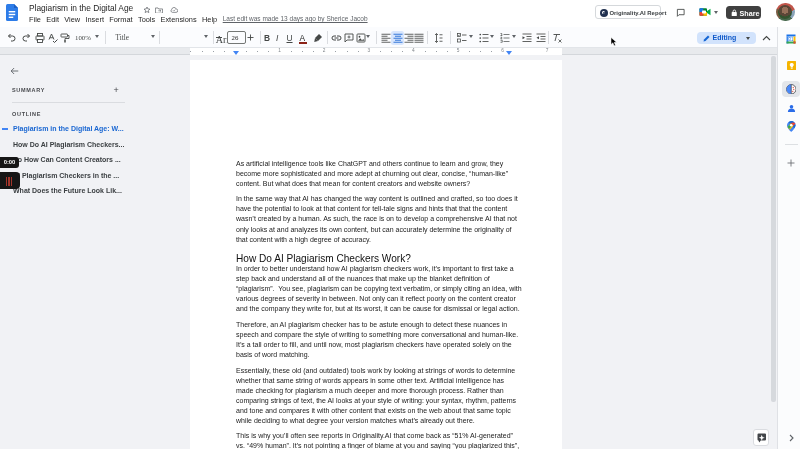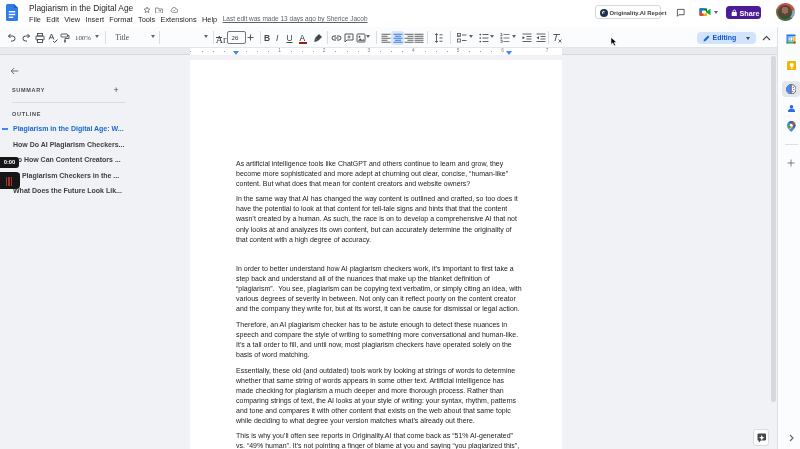--- a/index.html
+++ b/index.html
@@ -57,21 +57,21 @@
       <g transform="translate(5,8.5)">
         <rect x="0" y="0" width="15" height="15" rx="2" fill="#00832d"></rect>
         <path d="M15 5.5 l7 -4.5 v13 l-7 -4.5 Z" fill="#00ac47"></path>
         <rect x="0" y="0" width="7.5" height="7.5" fill="#1a73e8"></rect>
         <rect x="7.5" y="7.5" width="7.5" height="7.5" fill="#ffba00"></rect>
         <rect x="0" y="7.5" width="7.5" height="7.5" fill="#ea4335"></rect>
         <rect x="5" y="4.5" width="8" height="6" rx="1.5" fill="#fff"></rect>
       </g>
     </svg>
     <div class="caret" style="left:714px; top:10.5px;"></div>
-    <div class="abs" style="left:726px; top:5.5px; width:35px; height:13.5px; background:#4c1d95; border-radius:3.5px;">
+    <div class="abs" style="left:726px; top:5.5px; width:35px; height:13.5px; background:#404040; border-radius:3.5px;">
       <svg class="abs" style="left:4.5px; top:3px;" width="6.5" height="7.5" viewBox="0 0 14 16">
           <rect x="1.5" y="6.5" width="11" height="9" rx="1.5" fill="#fff"></rect>
           <path d="M4.5 6.5 V4.8 a2.7 2.7 0 0 1 5.4 0 v1.7" fill="none" stroke="#fff" stroke-width="1.9"></path>
         </svg>
       <div class="abs" style="left:13.5px; top:3.2px; font-size:7.2px; font-weight:bold; color:#fff;">Share</div>
     </div>
     <div class="abs" style="left:776px; top:2.5px; width:18.5px; height:18.5px; border-radius:50%; background:conic-gradient(#c1554a 0 22%, #8aa3b8 22% 38%, #48694e 38% 62%, #7a5c42 62% 80%, #c1554a 80%);"></div>
     <div class="abs" style="left:778.2px; top:4.7px; width:14.1px; height:14.1px; border-radius:50%; background:radial-gradient(circle at 50% 38%, #96705a 0 30%, #5a4637 31% 55%, #33532f 56%);"></div>
   </div>
 
@@ -256,20 +256,21 @@
     <div class="abs" style="left:0.5px; top:0; width:1.6px; height:8.5px; background:#a3352b;"></div>
     <div class="abs" style="left:3.2px; top:0; width:1.6px; height:8.5px; background:#a3352b;"></div>
     <div class="abs" style="left:5.9px; top:0; width:1.6px; height:8.5px; background:#a3352b;"></div>
   </div>
 
 
   <div class="body" style="left:236px; top:158.6px;">As artificial intelligence tools like ChatGPT and others continue to learn and grow, they<br>become more sophisticated and more adept at churning out clear, concise, “human-like”<br>content. But what does that mean for content creators and website owners?</div>
 
   <div class="body" style="left:236px; top:194.4px;">In the same way that AI has changed the way content is outlined and crafted, so too does it<br>have the potential to look at that content for tell-tale signs and hints that that the content<br>wasn’t created by a human. As such, the race is on to develop a comprehensive AI that not<br>only looks at and analyzes its own content, but can accurately determine the originality of<br>that content with a high degree of accuracy.</div>
 
+  <div class="abs" id="h2" style="left:236px; top:252.6px; font-size:10.1px; color:#111;">How Do AI Plagiarism Checkers Work?</div>
 
   <div class="body" style="left:236px; top:264.1px;">In order to better understand how AI plagiarism checkers work, it’s important to first take a<br>step back and understand all of the nuances that make up the blanket definition of<br>“plagiarism”.&nbsp; You see, plagiarism can be copying text verbatim, or simply citing an idea, with<br>various degrees of severity in between. Not only can it reflect poorly on the content creator<br>and the company they write for, but at its worst, it can be cause for dismissal or legal action.</div>
 
   <div class="body" style="left:236px; top:320.2px;">Therefore, an AI plagiarism checker has to be astute enough to detect these nuances in<br>speech and compare the style of writing to something more conversational and human-like.<br>It’s a tall order to fill, and until now, most plagiarism checkers have operated solely on the<br>basis of word matching.</div>
 
   <div class="body" style="left:236px; top:365.8px;">Essentially, these old (and outdated) tools work by looking at strings of words to determine<br>whether that same string of words appears in some other text. Artificial intelligence has<br>made checking for plagiarism a much deeper and more thorough process. Rather than<br>comparing strings of text, the AI looks at your style of writing: your syntax, rhythm, patterns<br>and tone and compares it with other content that exists on the web about that same topic<br>while deciding to what degree your version matches what’s already out there.</div>
 
   <div class="body" style="left:236px; top:431.3px;">This is why you’ll often see reports in Originality.AI that come back as “51% AI-generated”<br>vs. “49% human”. It’s not pointing a finger of blame at you and saying “you plagiarized this”,</div>
 
   <div class="abs" id="rightrail" style="left:776.5px; top:27px; width:23.5px; height:422px; background:#fbfcfd; border-left:1px solid #dfe1e5;">

